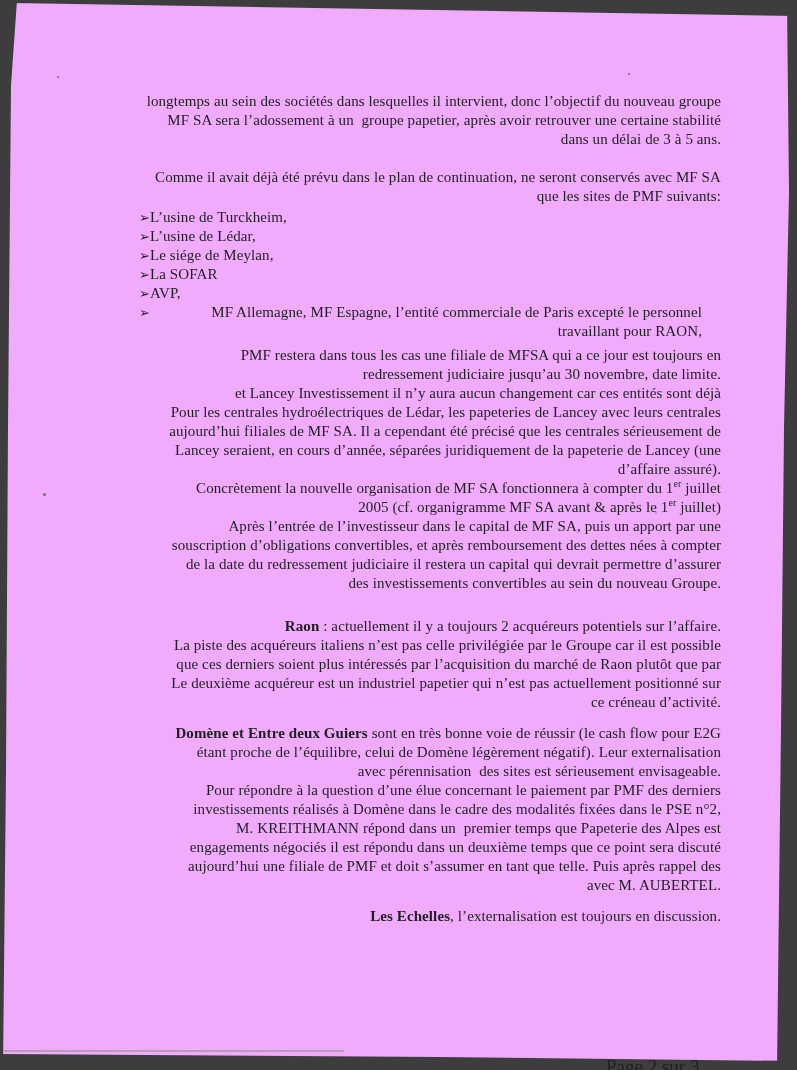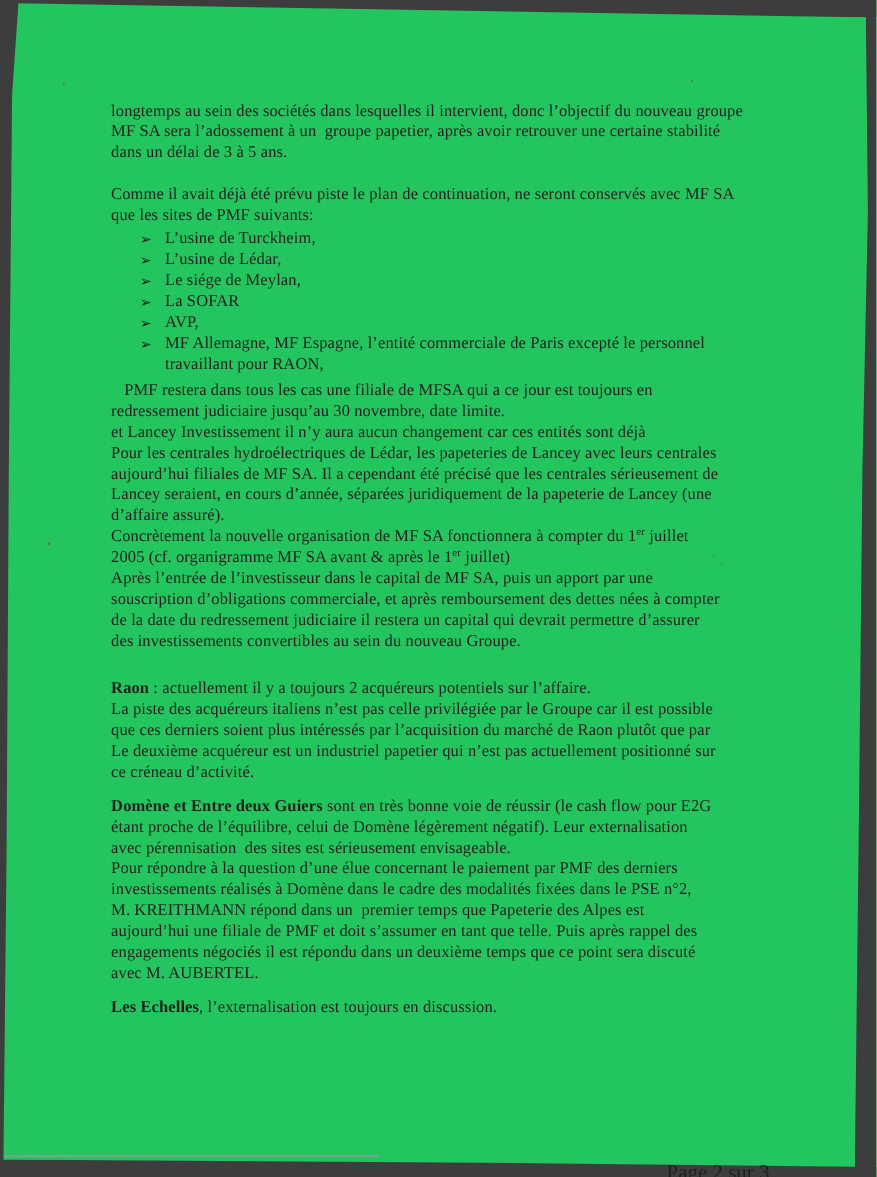--- a/index.html
+++ b/index.html
@@ -1,21 +1,21 @@
 <!DOCTYPE html>
 <html><head>
 <meta charset="utf-8">
 <style>
   html,body{margin:0;padding:0;}
   body{
     width:797px;height:1070px;position:relative;overflow:hidden;
     background:#fdfdfd;
     font-family:"Liberation Serif","DejaVu Serif",serif;
   }
-  .page{position:absolute;inset:0;background:#22c55e;}
+  .page{position:absolute;inset:0;background:#f0abfc;text-align:right;}
   
   .edge{position:absolute;background:#3d3d3d;}
   .edge-top{left:0;top:0;width:797px;height:16px;
     clip-path:polygon(0 0,100% 0,100% 100%,28px 20%,0 18%);}
   .edge-left{left:0;top:0;width:19px;height:1070px;
     clip-path:polygon(0 0,17px 0,11px 8%,8px 40%,6px 72%,3px 100%,0 100%);}
   .edge-right{right:0;top:0;width:22px;height:1070px;left:775px;
     clip-path:polygon(12px 0,22px 0,22px 100%,2px 100%,6px 68%,9px 40%,14px 18%);}
   .edge-bottom{left:0;top:1044px;width:797px;height:26px;
     clip-path:polygon(0 10px,55% 13px,100% 17px,100% 100%,0 100%);}
@@ -67,21 +67,21 @@
 
     <div>
       <div class="line">longtemps au sein des sociétés dans lesquelles il intervient, donc l’objectif du nouveau groupe</div>
       <div class="line">MF SA sera l’adossement à un  groupe papetier, après avoir retrouver une certaine stabilité</div>
       <div class="line">dans un délai de 3 à 5 ans.</div>
     </div>
 
     <div class="gap-lg"></div>
 
     <div>
-      <div class="line">Comme il avait déjà été prévu piste le plan de continuation, ne seront conservés avec MF SA</div>
+      <div class="line">Comme il avait déjà été prévu dans le plan de continuation, ne seront conservés avec MF SA</div>
       <div class="line">que les sites de PMF suivants:</div>
     </div>
 
     <div class="gap-xs"></div>
 
     <div class="list">
       <div class="li">
         <span class="bullet">➢</span>
         <span class="li-text">L’usine de Turckheim,</span>
       </div>
@@ -113,21 +113,21 @@
       <div class="line indent-first">PMF restera dans tous les cas une filiale de MFSA qui a ce jour est toujours en</div>
       <div class="line">redressement judiciaire jusqu’au 30 novembre, date limite.</div>
       <div class="line">et Lancey Investissement il n’y aura aucun changement car ces entités sont déjà</div>
       <div class="line">Pour les centrales hydroélectriques de Lédar, les papeteries de Lancey avec leurs centrales</div>
       <div class="line">aujourd’hui filiales de MF SA. Il a cependant été précisé que les centrales sérieusement de</div>
       <div class="line">Lancey seraient, en cours d’année, séparées juridiquement de la papeterie de Lancey (une</div>
       <div class="line">d’affaire assuré).</div>
       <div class="line"><span>Concrètement la nouvelle organisation de MF SA fonctionnera à compter du 1</span><sup class="er">er</sup><span> juillet</span></div>
       <div class="line"><span>2005 (cf. organigramme MF SA avant &amp; après le 1</span><sup class="er">er</sup><span> juillet)</span></div>
       <div class="line">Après l’entrée de l’investisseur dans le capital de MF SA, puis un apport par une</div>
-      <div class="line">souscription d’obligations commerciale, et après remboursement des dettes nées à compter</div>
+      <div class="line">souscription d’obligations convertibles, et après remboursement des dettes nées à compter</div>
       <div class="line">de la date du redressement judiciaire il restera un capital qui devrait permettre d’assurer</div>
       <div class="line">des investissements convertibles au sein du nouveau Groupe.</div>
     </div>
 
     <div class="gap-md"></div>
 
 
     <div class="gap-md"></div>
 
     <div>
@@ -140,22 +140,22 @@
 
     <div class="gap-md"></div>
 
     <div>
       <div class="line"><span class="lead">Domène et Entre deux Guiers</span><span> sont en très bonne voie de réussir (le cash flow pour E2G</span></div>
       <div class="line">étant proche de l’équilibre, celui de Domène légèrement négatif). Leur externalisation</div>
       <div class="line">avec pérennisation  des sites est sérieusement envisageable.</div>
       <div class="line">Pour répondre à la question d’une élue concernant le paiement par PMF des derniers</div>
       <div class="line">investissements réalisés à Domène dans le cadre des modalités fixées dans le PSE n°2,</div>
       <div class="line">M. KREITHMANN répond dans un  premier temps que Papeterie des Alpes est</div>
+      <div class="line">engagements négociés il est répondu dans un deuxième temps que ce point sera discuté</div>
       <div class="line">aujourd’hui une filiale de PMF et doit s’assumer en tant que telle. Puis après rappel des</div>
-      <div class="line">engagements négociés il est répondu dans un deuxième temps que ce point sera discuté</div>
       <div class="line">avec M. AUBERTEL.</div>
     </div>
 
     <div class="gap-md"></div>
 
     <div>
       <div class="line"><span class="lead">Les Echelles</span><span>, l’externalisation est toujours en discussion.</span></div>
     </div>
 
   </div>

